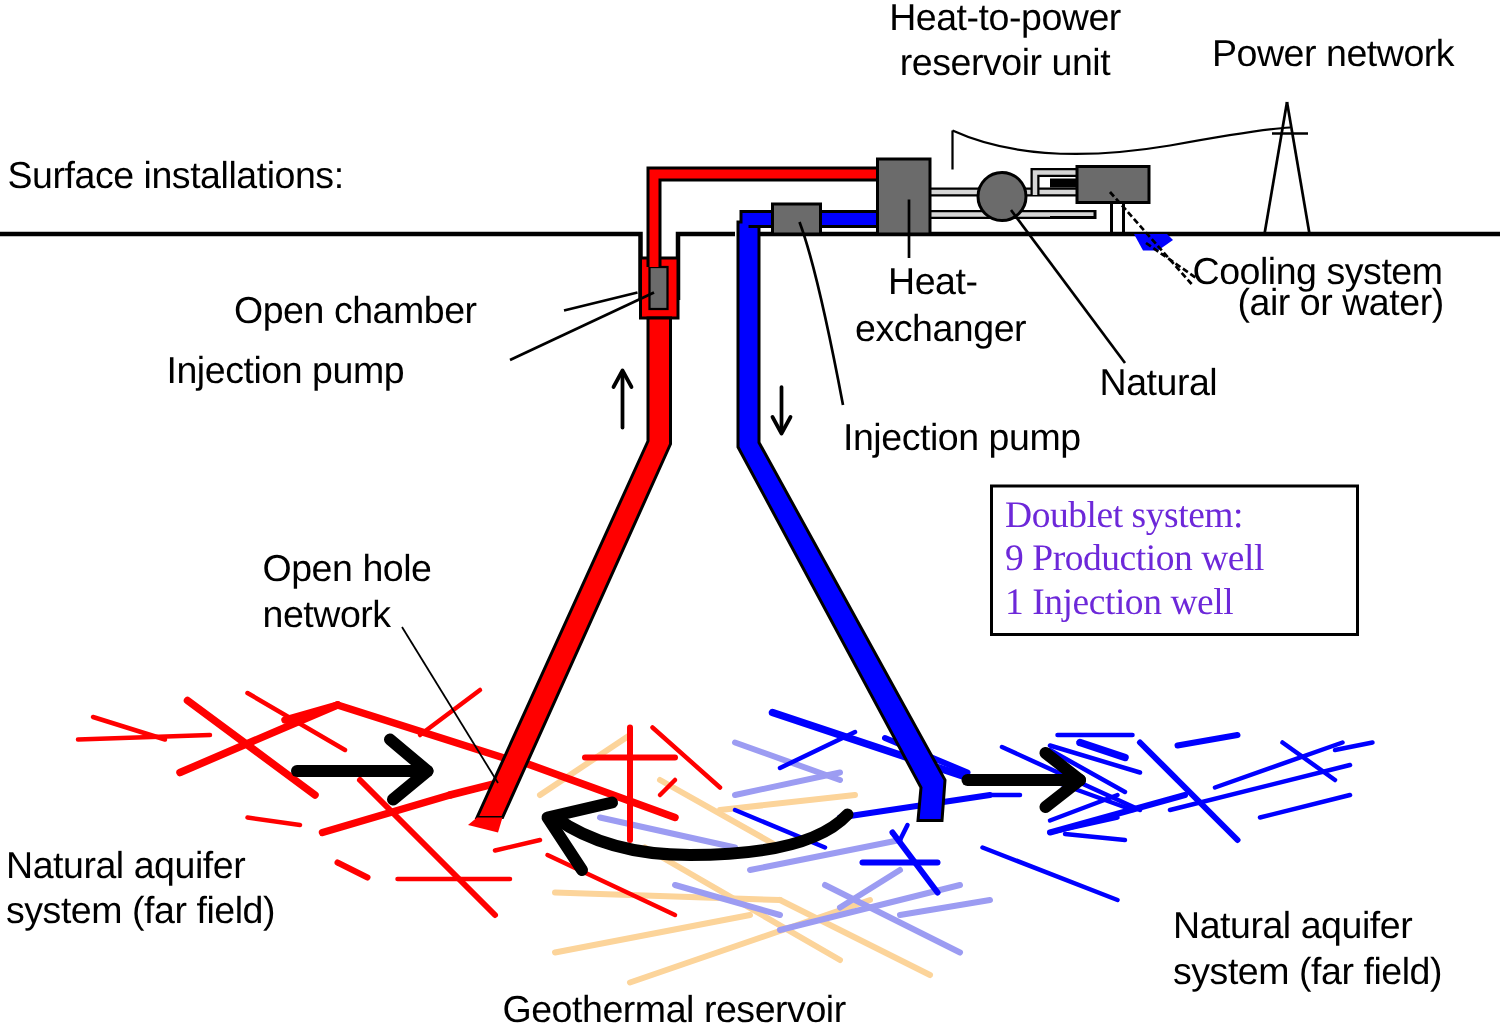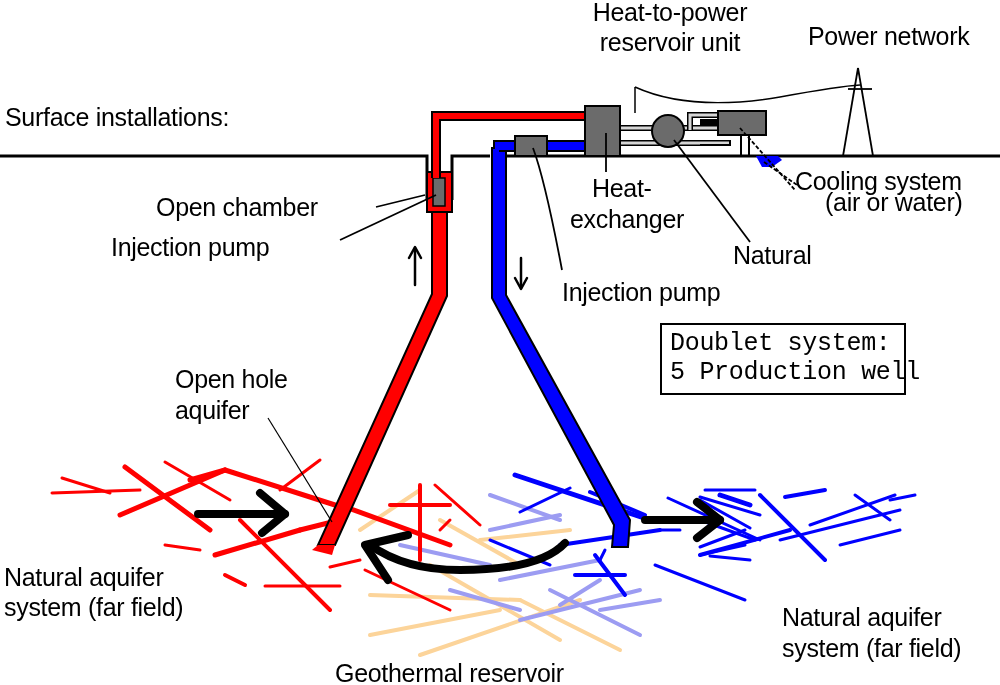--- a/index.html
+++ b/index.html
@@ -1,21 +1,21 @@
 <!DOCTYPE html>
 <html><head>
   <meta charset="utf-8">
   <style>
     html, body { margin: 0; padding: 0; background: #ffffff; }
     body { width: 1000px; height: 685px; position: relative; overflow: hidden; font-family: "Liberation Sans", sans-serif; }
     #diagram { position: absolute; left: 0; top: 0; width: 1000px; height: 685px; }
     .lbl { position: absolute; font-family: "Liberation Sans", sans-serif; font-size: 25px; color: #000; line-height: 29px; white-space: nowrap; letter-spacing: -0.3px; }
     .lbl.center { text-align: center; }
     .box { position: absolute; border: 2px solid #000; background: #fff; padding: 4px 8px 6px 8px; }
-    .box .line { font-size: 25px; line-height: 29px; color: #000000; font-family: Liberation Mono, monospace; white-space: nowrap; letter-spacing: -0.3px; }
+    .box .line { font-size: 25px; line-height: 29px; color: #6d28d9; font-family: Liberation Serif, serif; white-space: nowrap; letter-spacing: -0.3px; }
   </style>
 </head>
 <body>
 
 <svg id="diagram" viewBox="0 0 1000 685">
 
   <g>
     <polyline points="0,156 427,156 427,200" fill="none" stroke="#000" stroke-width="3"></polyline>
     <polyline points="452,200 452,156 490,156" fill="none" stroke="#000" stroke-width="3"></polyline>
     <line x1="505" y1="156" x2="1000" y2="156" stroke="#000" stroke-width="3"></line>
@@ -188,23 +188,24 @@
 <div class="lbl" style="left:808px; top:22px;text-align:center;">Power network</div>
 <div class="lbl" style="left:156px; top:193px;">Open chamber</div>
 <div class="lbl" style="left:111px; top:233px;">Injection pump</div>
 <div class="lbl" style="left:566px; top:174px;margin-left:26px;">Heat-</div>
 <div class="lbl" style="left:570px; top:205px;">exchanger</div>
 <div class="lbl" style="left:733px; top:241px;">Natural</div>
 <div class="lbl" style="left:795px; top:167px;">Cooling system</div>
 <div class="lbl" style="left:825px; top:188px;">(air or water)</div>
 <div class="lbl" style="left:562px; top:278px;">Injection pump</div>
 <div class="lbl" style="left:175px; top:365px;">Open hole</div>
-<div class="lbl" style="left:175px; top:396px;">aquifer</div>
+<div class="lbl" style="left:175px; top:396px;">network</div>
 <div class="lbl" style="left:4px; top:563px;">Natural aquifer</div>
 <div class="lbl" style="left:4px; top:593px;">system (far field)</div>
 <div class="lbl" style="left:782px; top:603px;">Natural aquifer</div>
 <div class="lbl" style="left:782px; top:634px;">system (far field)</div>
 <div class="lbl" style="left:335px; top:659px;">Geothermal reservoir</div>
 
 <div class="box" style="left:660px; top:323px; width:226px;">
   <div class="line">Doublet system:</div>
-  <div class="line">5 Production well</div>
+  <div class="line">9 Production well</div>
+  <div class="line">1 Injection well</div>
 </div>
 
 </body></html>

